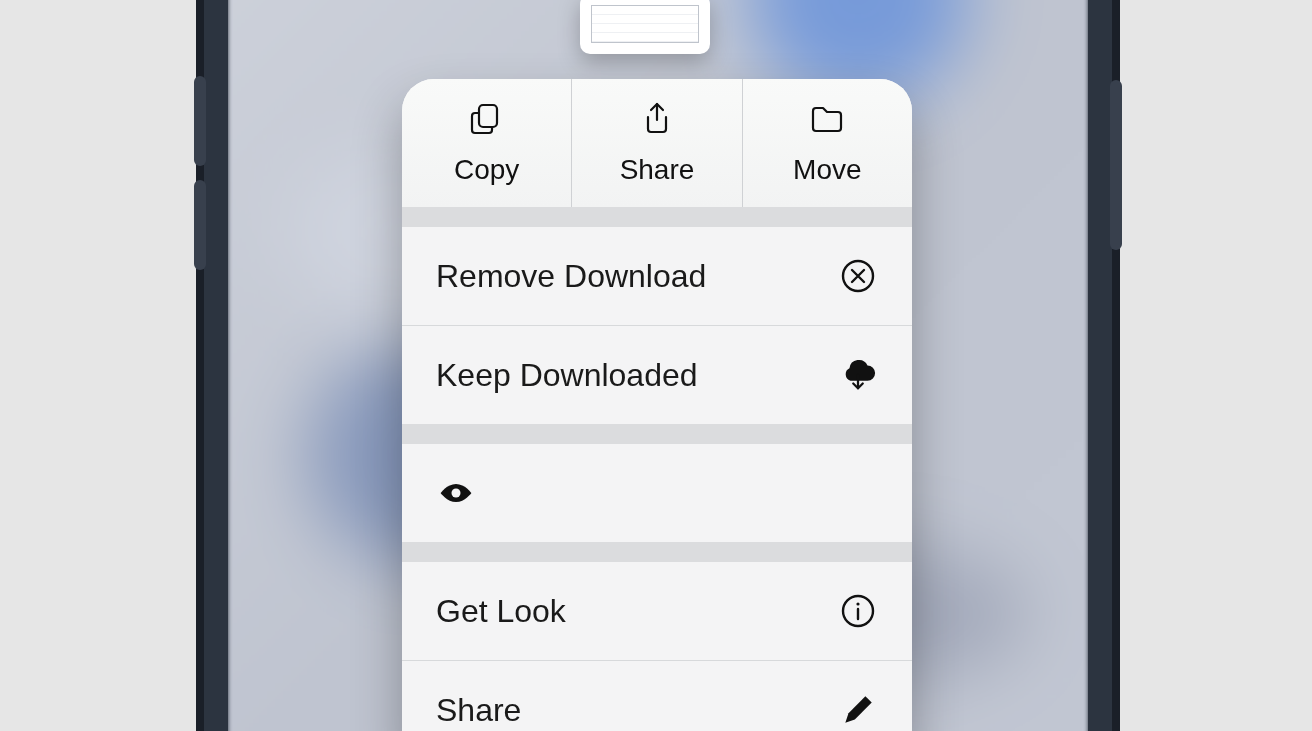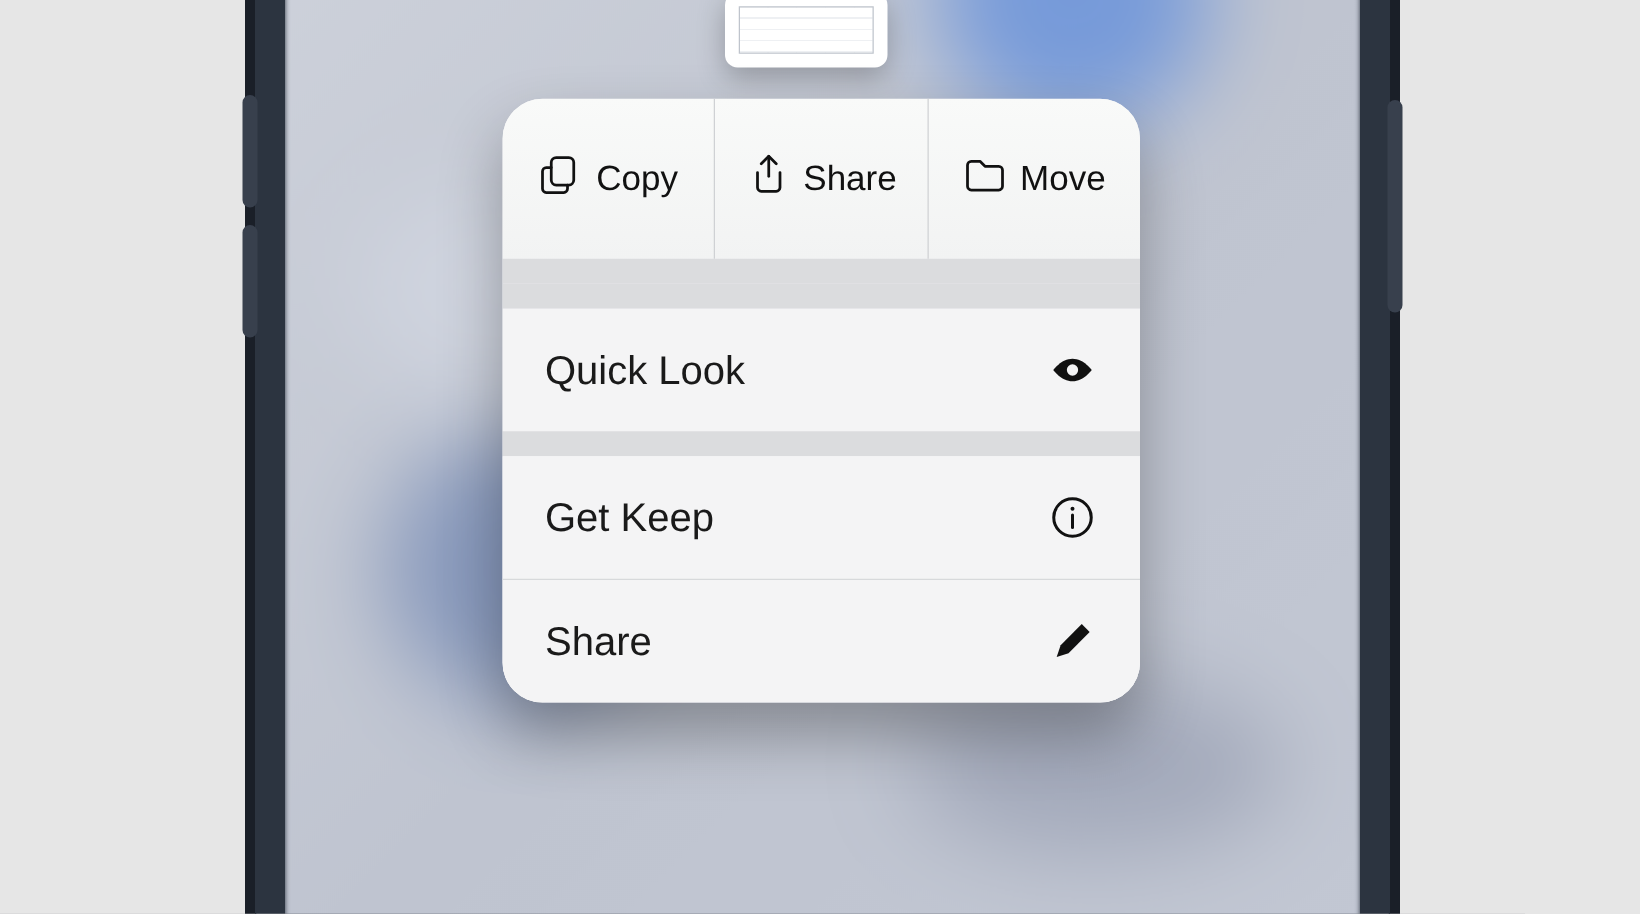--- a/index.html
+++ b/index.html
@@ -100,21 +100,21 @@
 
   
   .top-actions {
     display: flex;
     height: 128px;
     background: linear-gradient(to bottom, #f9faf9 0%, #f2f3f3 100%);
   }
   .top-action {
     flex: 1 1 0;
     display: flex;
-    flex-direction: row;
+    flex-direction: column;
     align-items: center;
     justify-content: center;
     gap: 10px;
     font-size: 28px;
     color: #111;
     cursor: pointer;
   }
   .top-action + .top-action {
     border-left: 1.5px solid #cfd1d4;
   }
@@ -219,40 +219,60 @@
               <svg viewBox="0 0 36 36">
                   <path d="M4 10 a3 3 0 0 1 3 -3 h7 l4 4 h11 a3 3 0 0 1 3 3 v13 a3 3 0 0 1 -3 3 H7 a3 3 0 0 1 -3 -3 Z"></path>
                 </svg>
             </span>
             <span>Move</span>
           </div>
         </div>
 
         <div class="gap"></div>
 
+        <div class="menu-group">
+          <div class="menu-item">
+            <span class="label">Remove Download</span>
+            <span class="icon">
+              <svg viewBox="0 0 38 38" class="stroke-icon">
+                  <circle cx="19" cy="19" r="15"></circle>
+                  <path d="M13 13 L25 25 M25 13 L13 25"></path>
+                </svg>
+            </span>
+          </div>
+          <div class="menu-item">
+            <span class="label">Keep Downloaded</span>
+            <span class="icon">
+              <svg viewBox="0 0 40 40">
+                  <path class="fill-icon" d="M30 26 a8 8 0 0 0 0 -16 a10 10 0 0 0 -19 3 a7 7 0 0 0 1 13 Z"></path>
+                  <path class="stroke-icon" stroke="#111" stroke-width="2.4" fill="none" d="M20 20 v14"></path>
+                  <path class="stroke-icon" stroke="#111" stroke-width="2.4" fill="none" d="M15 29 l5 5 l5 -5"></path>
+                </svg>
+            </span>
+          </div>
+        </div>
 
         <div class="gap"></div>
 
         <div class="menu-group">
           <div class="menu-item">
-            <span class="label">Quick Look</span>
             <span class="icon">
               <svg viewBox="0 0 42 42">
                   <path class="fill-icon" d="M21 11 C11 11 4 21 4 21 s7 10 17 10 s17 -10 17 -10 S31 11 21 11 Z"></path>
                   <circle cx="21" cy="21" r="5" fill="#f4f4f5"></circle>
                 </svg>
             </span>
           </div>
         </div>
 
         <div class="gap"></div>
 
         <div class="menu-group">
           <div class="menu-item">
-            <span class="label">Get Keep</span>
+            <span class="label">Get Look</span>
             <span class="icon">
               <svg viewBox="0 0 38 38" class="stroke-icon">
                   <circle cx="19" cy="19" r="15"></circle>
                   <line x1="19" y1="17" x2="19" y2="27"></line>
                   <circle cx="19" cy="12" r="1.6" class="fill-icon" stroke="none"></circle>
                 </svg>
             </span>
           </div>
           <div class="menu-item">
             <span class="label">Share</span>

